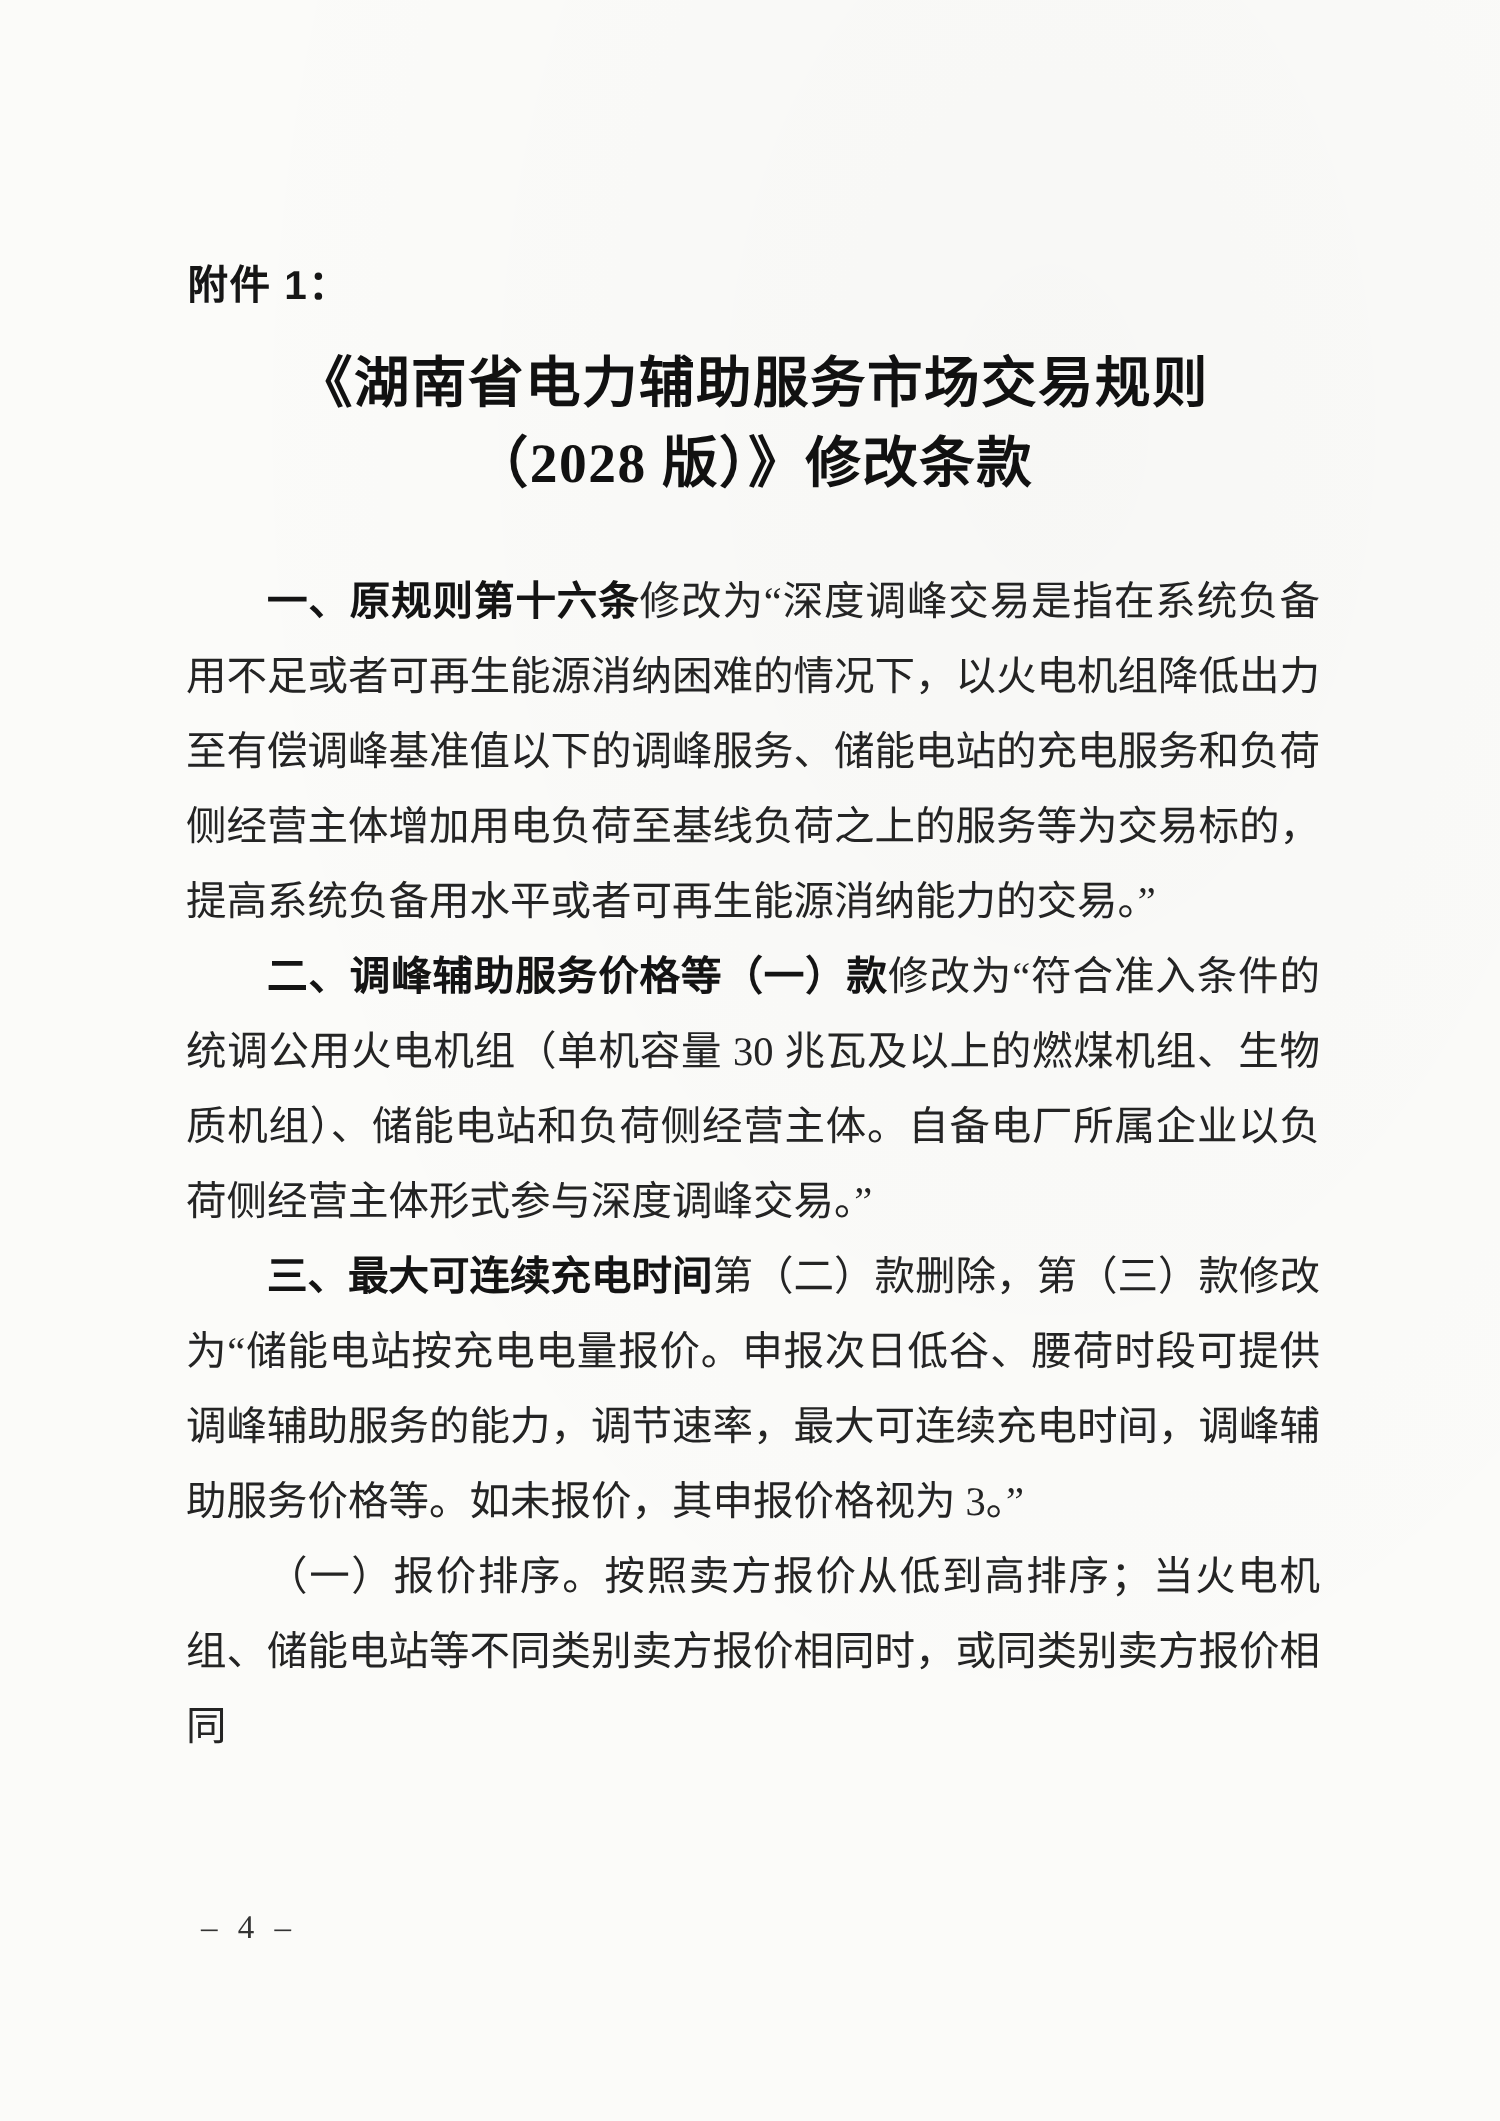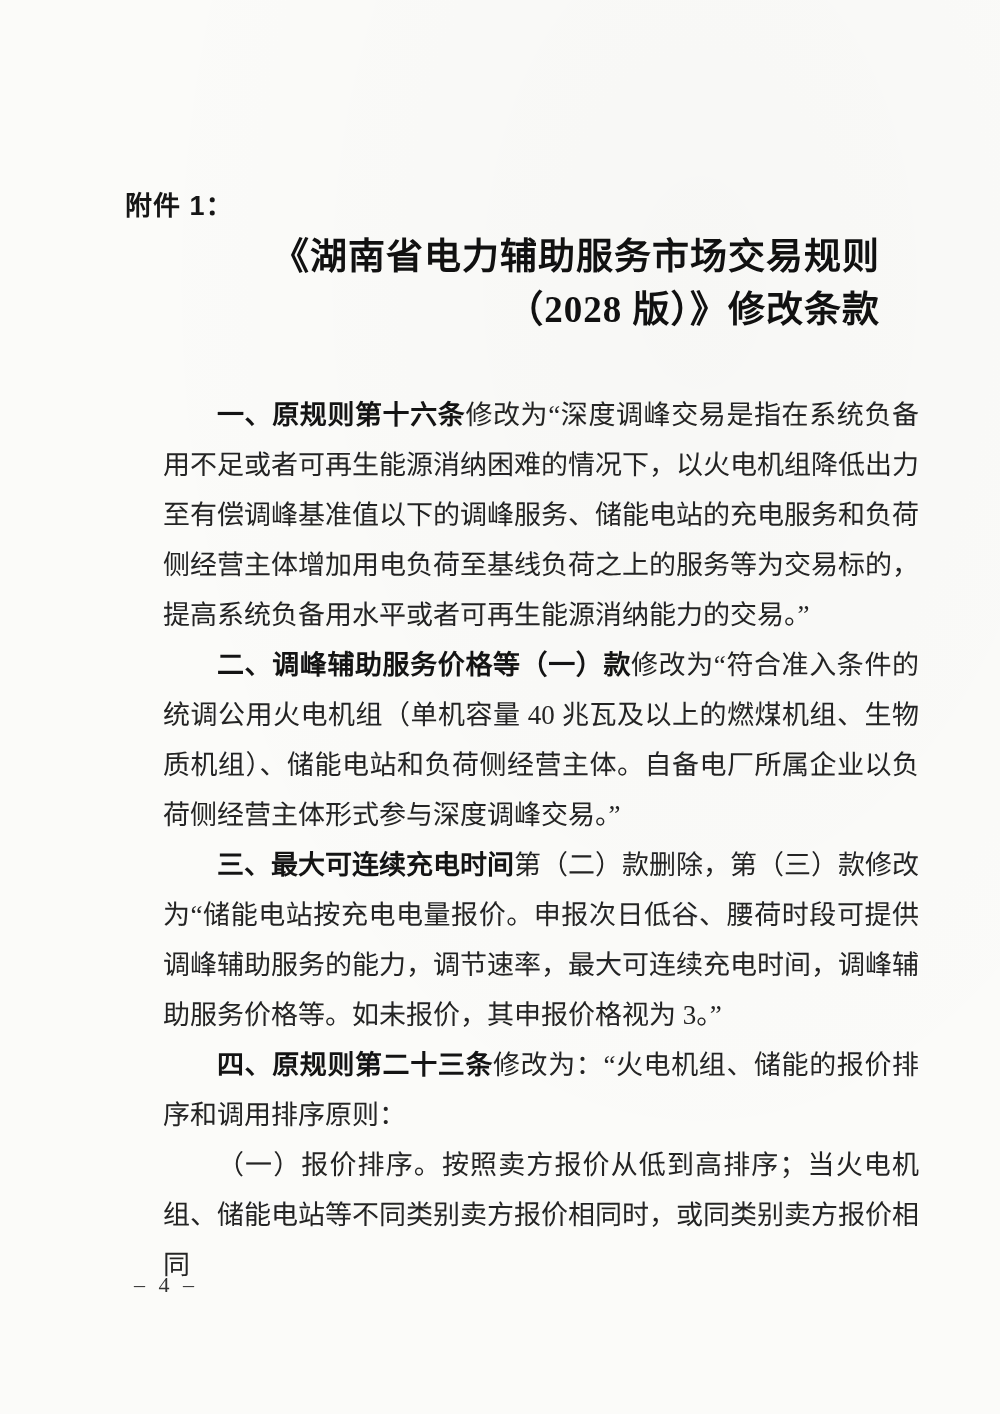--- a/index.html
+++ b/index.html
@@ -18,45 +18,44 @@
   .page {
     position: absolute;
     inset: 0;
     background:
       radial-gradient(ellipse at 70% 20%, rgba(0,0,0,0.015), transparent 60%),
       #fbfbf9;
   }
   .attachment-label {
     position: absolute;
     left: 125px;
-    top: 184px;
+    top: 168px;
     font-family: "Liberation Sans", "DejaVu Sans", sans-serif;
     font-weight: 700;
     font-size: 27px;
     letter-spacing: 1px;
     color: #161616;
   }
   .doc-title {
     position: absolute;
     left: 124px;
     top: 230px;
     width: 756px;
-    text-align: right;
+    text-align: center;
     font-weight: 700;
     font-size: 37px;
     line-height: 53px;
     letter-spacing: 1px;
     color: #111;
   }
   .doc-body {
     position: absolute;
     left: 124px;
-    top: 390px;
+    top: 376px;
     width: 756px;
-    margin-left: 39px;
   }
   .doc-body p {
     margin: 0;
     font-size: 27px;
     line-height: 50px;
     text-align: justify;
     text-indent: 2em;
     color: #242424;
     letter-spacing: 0;
   }
@@ -81,21 +80,20 @@
 
   <div class="attachment-label">附件 1：</div>
 
   <div class="doc-title">
     <div>《湖南省电力辅助服务市场交易规则</div>
     <div>（2028 版）》修改条款</div>
   </div>
 
   <div class="doc-body">
     <p><span class="lead">一、原规则第十六条</span><span>修改为“深度调峰交易是指在系统负备用不足或者可再生能源消纳困难的情况下，以火电机组降低出力至有偿调峰基准值以下的调峰服务、储能电站的充电服务和负荷侧经营主体增加用电负荷至基线负荷之上的服务等为交易标的，提高系统负备用水平或者可再生能源消纳能力的交易。”</span></p>
-    <p><span class="lead">二、调峰辅助服务价格等（一）款</span><span>修改为“符合准入条件的统调公用火电机组（单机容量 40 兆瓦及以上的燃煤机组、生物质机组）、储能电站和负荷侧经营主体。自备电厂所属企业以负荷侧经营主体形式参与深度调峰交易。”</span></p>
+    <p><span class="lead">二、调峰辅助服务价格等（一）款</span><span>修改为“符合准入条件的统调公用火电机组（单机容量 30 兆瓦及以上的燃煤机组、生物质机组）、储能电站和负荷侧经营主体。自备电厂所属企业以负荷侧经营主体形式参与深度调峰交易。”</span></p>
     <p><span class="lead">三、最大可连续充电时间</span><span>第（二）款删除，第（三）款修改为“储能电站按充电电量报价。申报次日低谷、腰荷时段可提供调峰辅助服务的能力，调节速率，最大可连续充电时间，调峰辅助服务价格等。如未报价，其申报价格视为 3。”</span></p>
-    <p><span class="lead">四、原规则第二十三条</span><span>修改为：“火电机组、储能的报价排序和调用排序原则：</span></p>
     <p><span class="lead"></span><span>（一）报价排序。按照卖方报价从低到高排序；当火电机组、储能电站等不同类别卖方报价相同时，或同类别卖方报价相同</span></p>
   </div>
 
   <div class="page-number">– 4 –</div>
 
 </div>
 
 </body></html>

